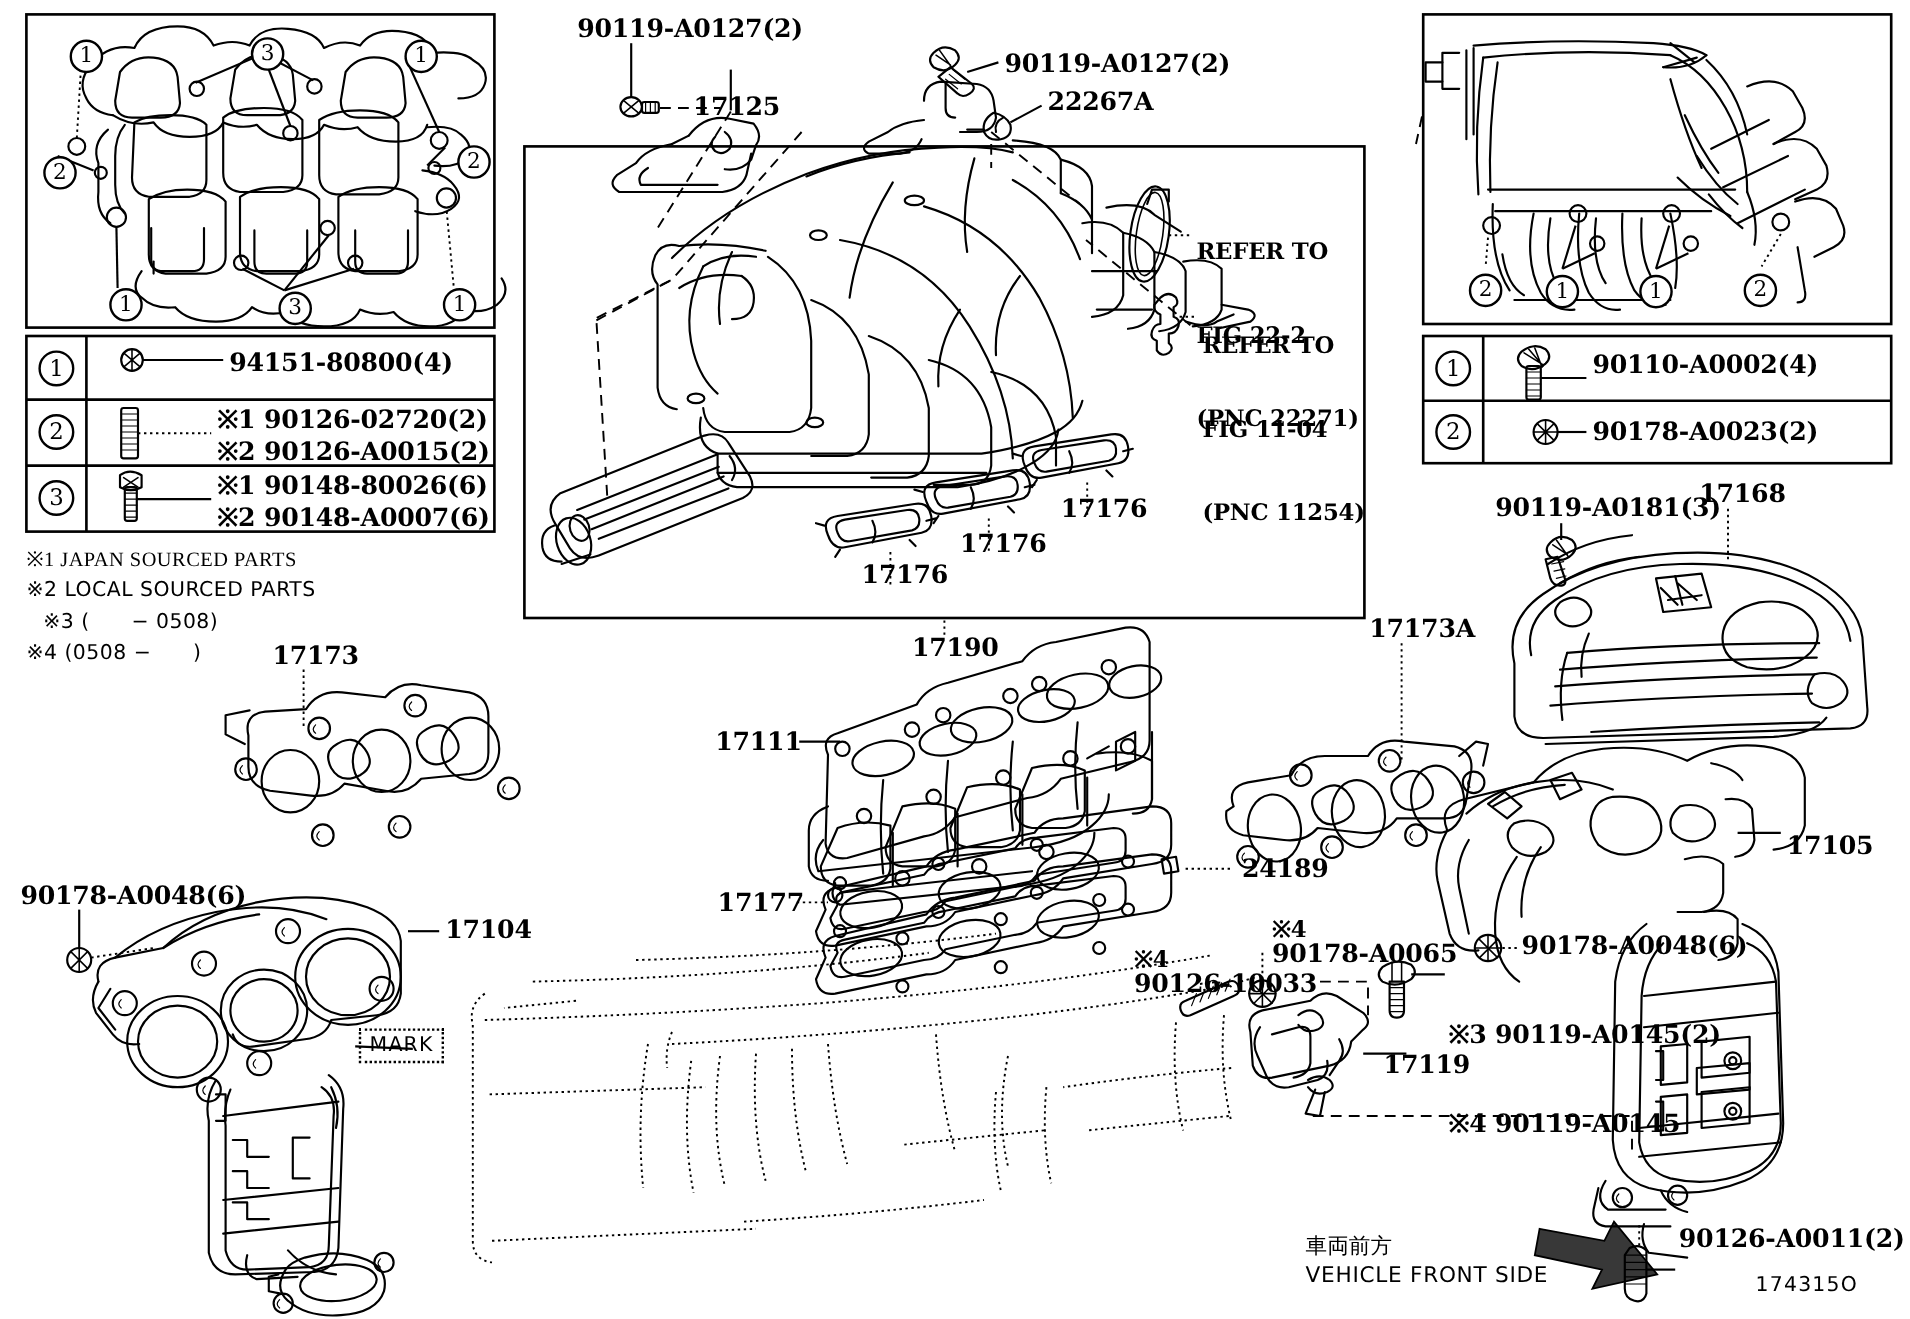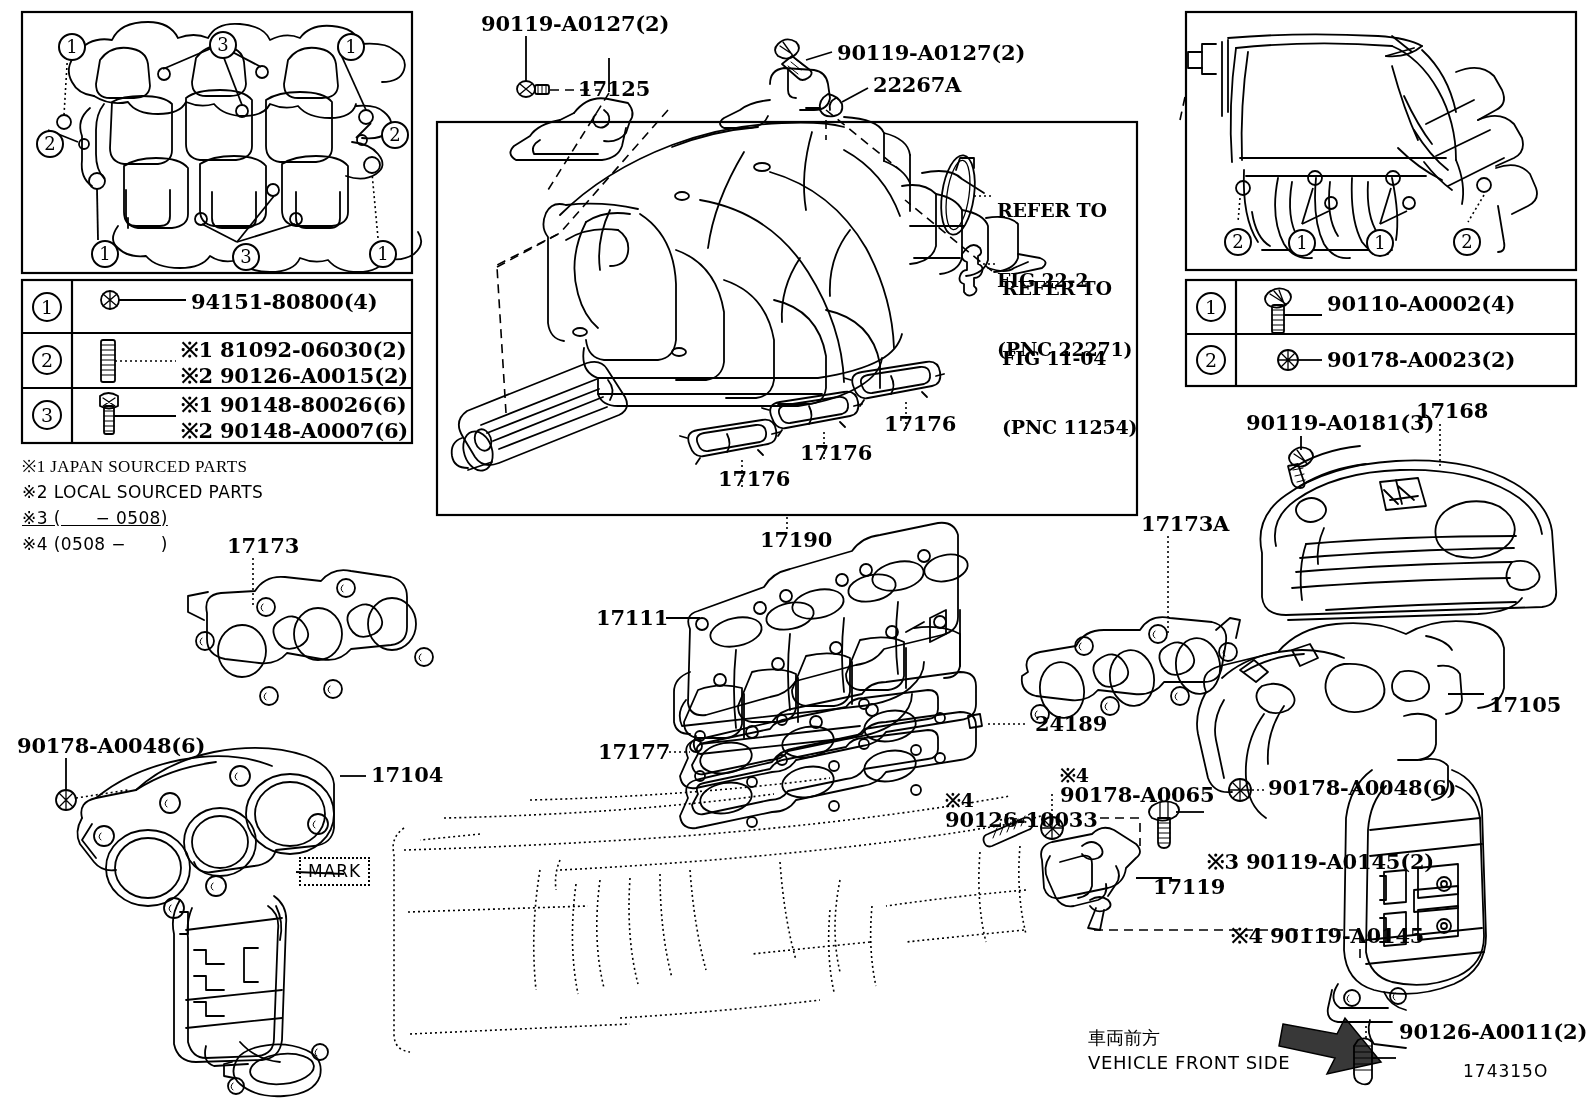--- a/index.html
+++ b/index.html
@@ -754,41 +754,41 @@
   <div class="callout-num" style="left:1453px; top:228px;">2</div>
 
   <div style="position:absolute; left:32px; top:292px;">
     <span class="tbl-num">1</span>
   </div>
   <div class="lbl lbl-pn" style="left:191px; top:290px;">94151-80800(4)</div>
 
   <div style="position:absolute; left:32px; top:345px;">
     <span class="tbl-num">2</span>
   </div>
-  <div class="lbl lbl-pn" style="left:181px; top:338px;">※1 81092-06030(2)</div>
+  <div class="lbl lbl-pn" style="left:181px; top:338px;">※1 90126-02720(2)</div>
   <div class="lbl lbl-pn" style="left:181px; top:364px;">※2 90126-A0015(2)</div>
 
   <div style="position:absolute; left:32px; top:400px;">
     <span class="tbl-num">3</span>
   </div>
   <div class="lbl lbl-pn" style="left:181px; top:393px;">※1 90148-80026(6)</div>
   <div class="lbl lbl-pn" style="left:181px; top:419px;">※2 90148-A0007(6)</div>
 
   <div style="position:absolute; left:1196px; top:292px;">
     <span class="tbl-num">1</span>
   </div>
   <div class="lbl lbl-pn" style="left:1327px; top:292px;">90110-A0002(4)</div>
   <div style="position:absolute; left:1196px; top:345px;">
     <span class="tbl-num">2</span>
   </div>
   <div class="lbl lbl-pn" style="left:1327px; top:348px;">90178-A0023(2)</div>
 
   <div class="lbl lbl-note" style="left:22px; top:457px;font-family:Liberation Serif, serif;">※1 JAPAN SOURCED PARTS</div>
   <div class="lbl lbl-note" style="left:22px; top:483px;">※2 LOCAL SOURCED PARTS</div>
-  <div class="lbl lbl-note" style="left:22px; top:509px;text-decoration:underline;">※3 (      − 0508)</div>
+  <div class="lbl lbl-note" style="left:36px; top:509px;">※3 (      − 0508)</div>
   <div class="lbl lbl-note" style="left:22px; top:535px;">※4 (0508 −      )</div>
 
   <div class="lbl lbl-pn" style="left:481px; top:12px;">90119-A0127(2)</div>
   <div class="lbl lbl-pn" style="left:578px; top:33px;margin-top:44px;">17125</div>
   <div class="lbl lbl-pn" style="left:837px; top:41px;">90119-A0127(2)</div>
   <div class="lbl lbl-pn" style="left:873px; top:73px;">22267A</div>
   <div class="lbl lbl-pn" style="left:718px; top:467px;">17176</div>
   <div class="lbl lbl-pn" style="left:800px; top:441px;">17176</div>
   <div class="lbl lbl-pn" style="left:884px; top:412px;">17176</div>
   <div class="lbl lbl-pn" style="left:760px; top:528px;">17190</div>
@@ -810,21 +810,21 @@
     <div class="lbl lbl-pn" style="position:static; font-size:19px;">※4</div>
     <div class="lbl lbl-pn" style="position:static; margin-top:-3px;">90126-10033</div>
   </div>
   <div style="position:absolute; left:1060px; top:765px;">
     <div class="lbl lbl-pn" style="position:static; font-size:19px;">※4</div>
     <div class="lbl lbl-pn" style="position:static; margin-top:-3px;">90178-A0065</div>
   </div>
 
   <div class="lbl lbl-pn stacked" style="left:1207px; top:803px;">
     <span>※3 90119-A0145(2)</span>
-    <span style="margin-top:3px;margin-left:24px;">※4 90119-A0145</span>
+    <span style="margin-top:3px;">※4 90119-A0145</span>
   </div>
 
   <div class="lbl lbl-refer" style="left:997px; top:153px;">
     <span style="display:block">REFER TO</span>
     <span style="display:block">FIG 22-2</span>
     <span style="display:block">(PNC 22271)</span>
   </div>
   <div class="lbl lbl-refer" style="left:1002px; top:231px;">
     <span style="display:block">REFER TO</span>
     <span style="display:block">FIG 11-04</span>

